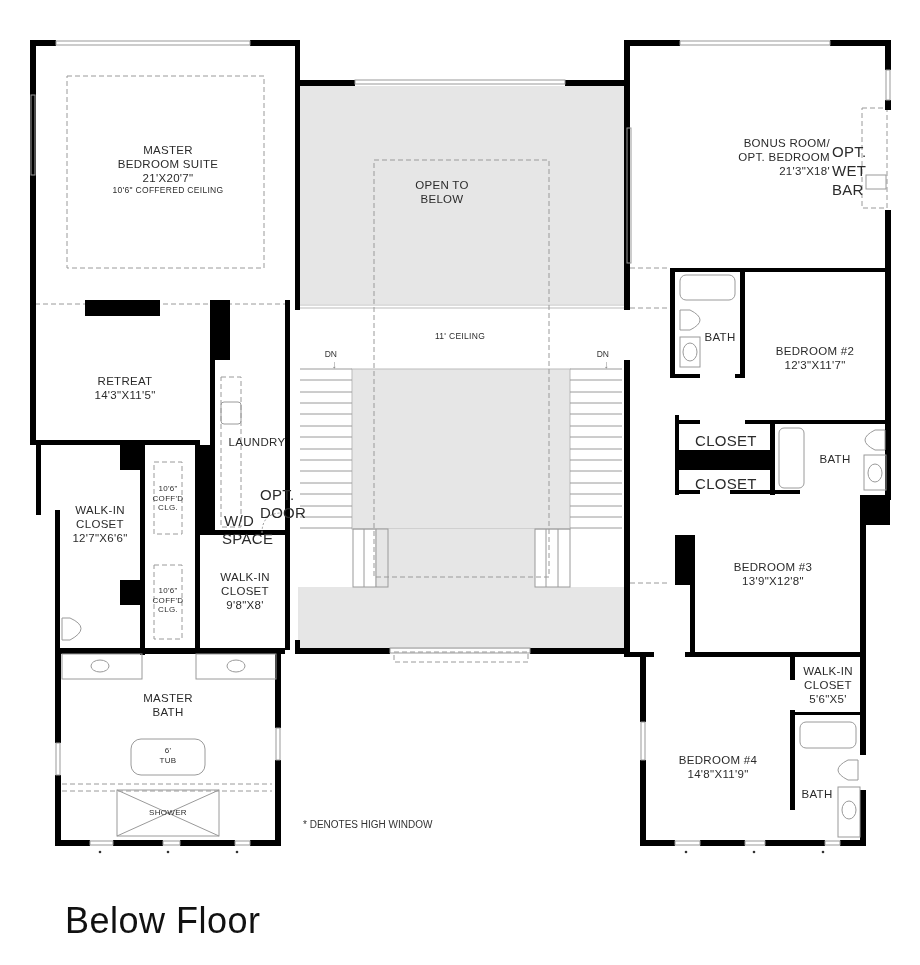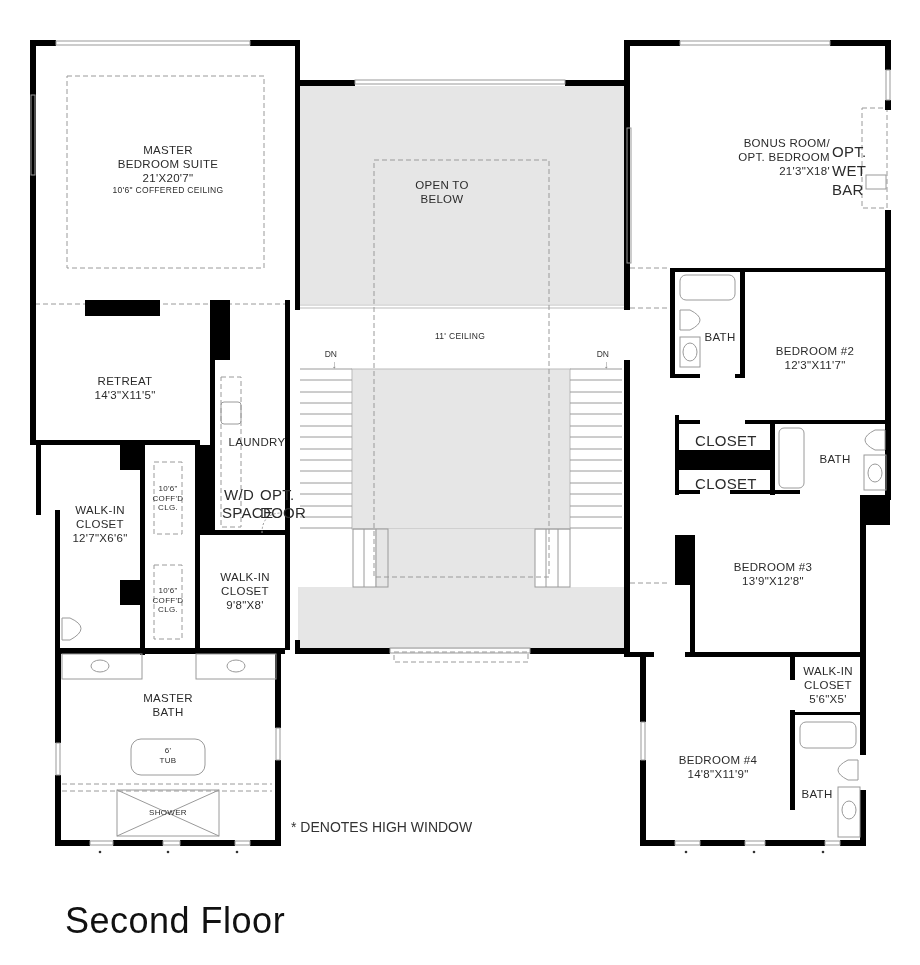--- a/index.html
+++ b/index.html
@@ -5,21 +5,21 @@
   html, body { margin: 0; padding: 0; background: #ffffff; }
   body { width: 920px; height: 965px; position: relative; overflow: hidden; font-family: "Liberation Sans", sans-serif; color: #2a2a2a; }
   #plan { position: absolute; left: 0; top: 0; width: 920px; height: 880px; }
   .lbl { position: absolute; text-align: center; text-transform: uppercase; line-height: 1.2; letter-spacing: 0.3px; color: #2b2b2b; white-space: nowrap; }
   .lbl .name { display: block; font-size: 11.5px; }
   .lbl .dim { display: block; font-size: 11.5px; }
   .lbl .note { display: block; font-size: 8.5px; }
   .small { font-size: 15px; }
   .tiny { font-size: 8px; }
   .title { position: absolute; left: 65px; top: 900px; font-size: 36px; color: #111; font-family: "Liberation Sans", sans-serif; letter-spacing: 0.5px; }
-  .footnote { position: absolute; left: 291px; top: 819px; font-size: 14px; text-transform: uppercase; color: #333; }
+  .footnote { position: absolute; left: 303px; top: 819px; font-size: 10px; text-transform: uppercase; color: #333; }
   .dn { position: absolute; font-size: 8.5px; text-align: right; color: #333; }
   .dn .arr { display: block; font-size: 11px; line-height: 10px; color: #888; }
 </style>
 </head>
 <body>
 
 <svg id="plan" viewBox="0 0 920 880" xmlns="http://www.w3.org/2000/svg">
 
   <g>
     <rect x="298" y="86" width="326" height="218" fill="#e6e6e6"></rect>
@@ -252,21 +252,21 @@
 </div>
 
 <div class="lbl" style="left:70px;top:367px;width:110px;margin-top:8px;">
   <span class="name">Retreat</span>
   <span class="dim">14'3"X11'5"</span>
 </div>
 
 <div class="lbl" style="left:222px;top:436px;width:70px;">
   <span class="name">Laundry</span>
 </div>
-<div class="lbl small" style="left:222px;top:486px;width:34px;">
+<div class="lbl small" style="left:222px;top:512px;width:34px;">
   <span style="display:block">W/D</span>
   <span style="display:block">Space</span>
 </div>
 <div class="lbl small" style="left:260px;top:486px;width:34px;">
   <span style="display:block">Opt.</span>
   <span style="display:block">Door</span>
 </div>
 
 <div class="lbl" style="left:60px;top:504px;width:80px;">
   <span class="name">Walk-In</span>
@@ -335,13 +335,13 @@
 <div class="lbl" style="left:658px;top:754px;width:120px;">
   <span class="name">Bedroom #4</span>
   <span class="dim">14'8"X11'9"</span>
 </div>
 <div class="lbl" style="left:795px;top:788px;width:44px;">
   <span class="name">Bath</span>
 </div>
 
 <div class="footnote">* Denotes high window</div>
 
-<div class="title">Second Floor</div>
+<div class="title">Below Floor</div>
 
 </body></html>

